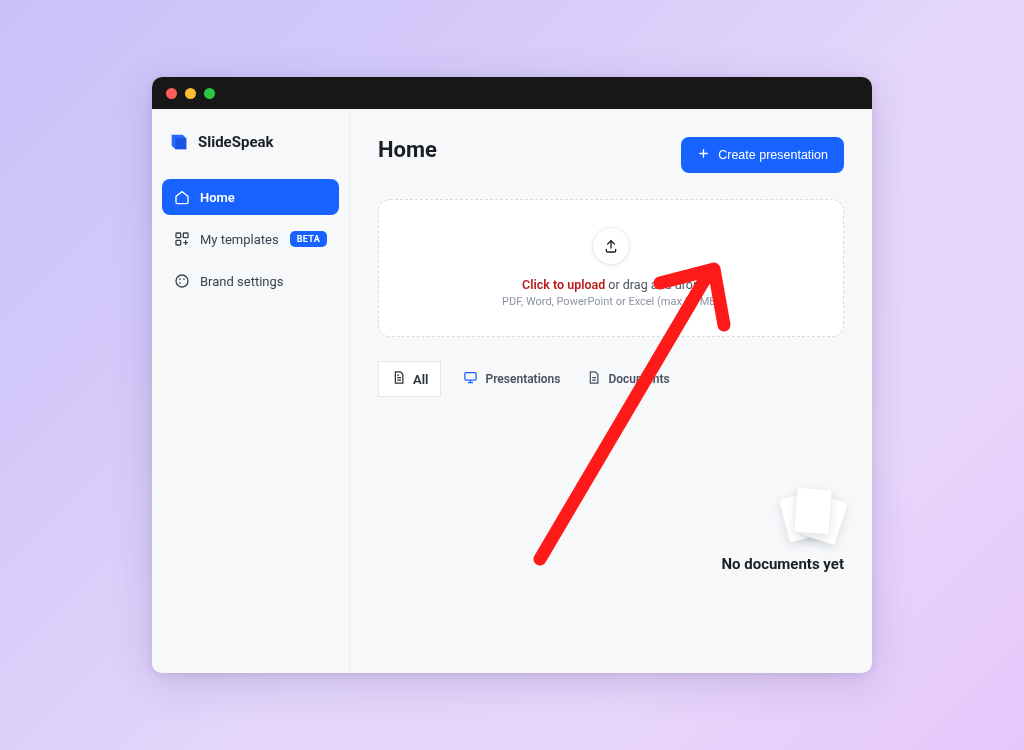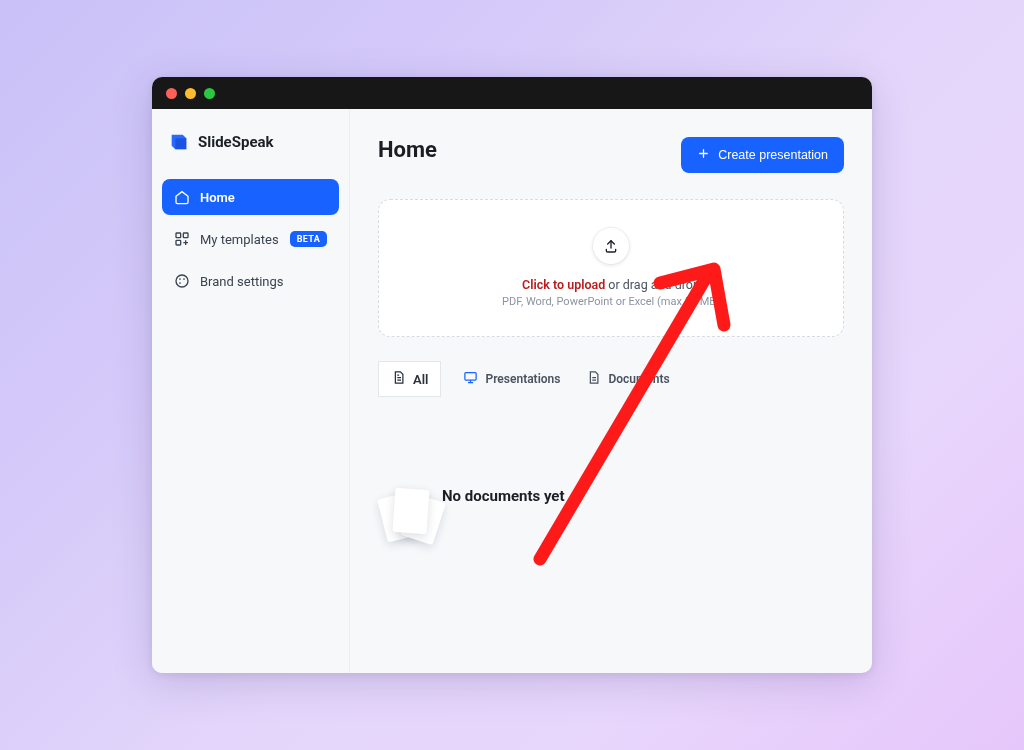--- a/index.html
+++ b/index.html
@@ -94,21 +94,21 @@
     padding: 8px 12px; font-size:13px; color:#2a313b; font-weight:600; cursor:pointer;
   }
   .tab {
     display:flex; align-items:center; gap:7px;
     font-size:12px; color:#4a5260; font-weight:600; cursor:pointer;
     padding: 8px 4px;
   }
   .pill svg, .tab svg { width:15px; height:15px; }
   .empty {
     margin-top: 90px;
-    display:flex; flex-direction:row; align-items:flex-start; text-align:center;
+    display:flex; flex-direction:column; align-items:flex-end; text-align:center;
     color:#4a5260;
   }
   .empty-illus { width: 64px; height: 54px; margin-bottom: 14px; position:relative; }
   .sheet {
     position:absolute; width:34px; height:44px; background:#fff; border-radius:3px;
     box-shadow: 0 3px 10px rgba(30,40,60,.15);
   }
   .sheet.s1 { left:4px; top:8px; transform: rotate(-14deg); }
   .sheet.s2 { left:16px; top:2px; transform: rotate(4deg); }
   .sheet.s3 { left:28px; top:10px; transform: rotate(18deg); }

